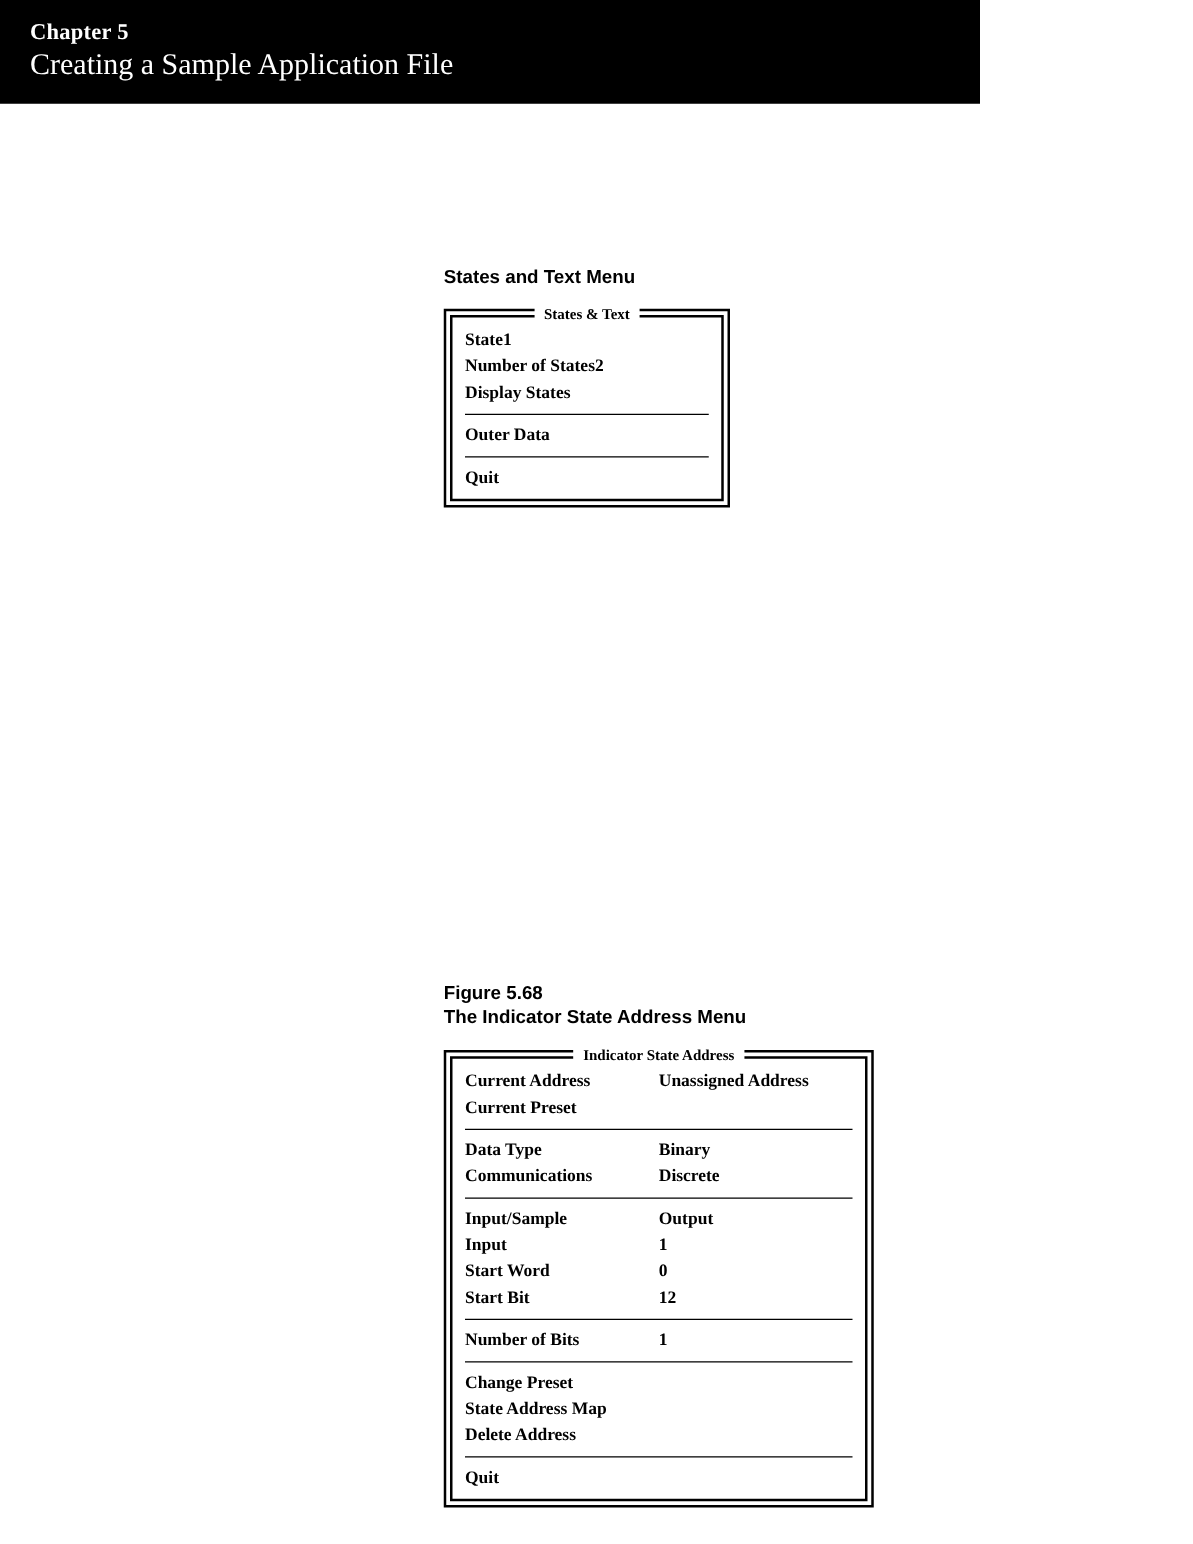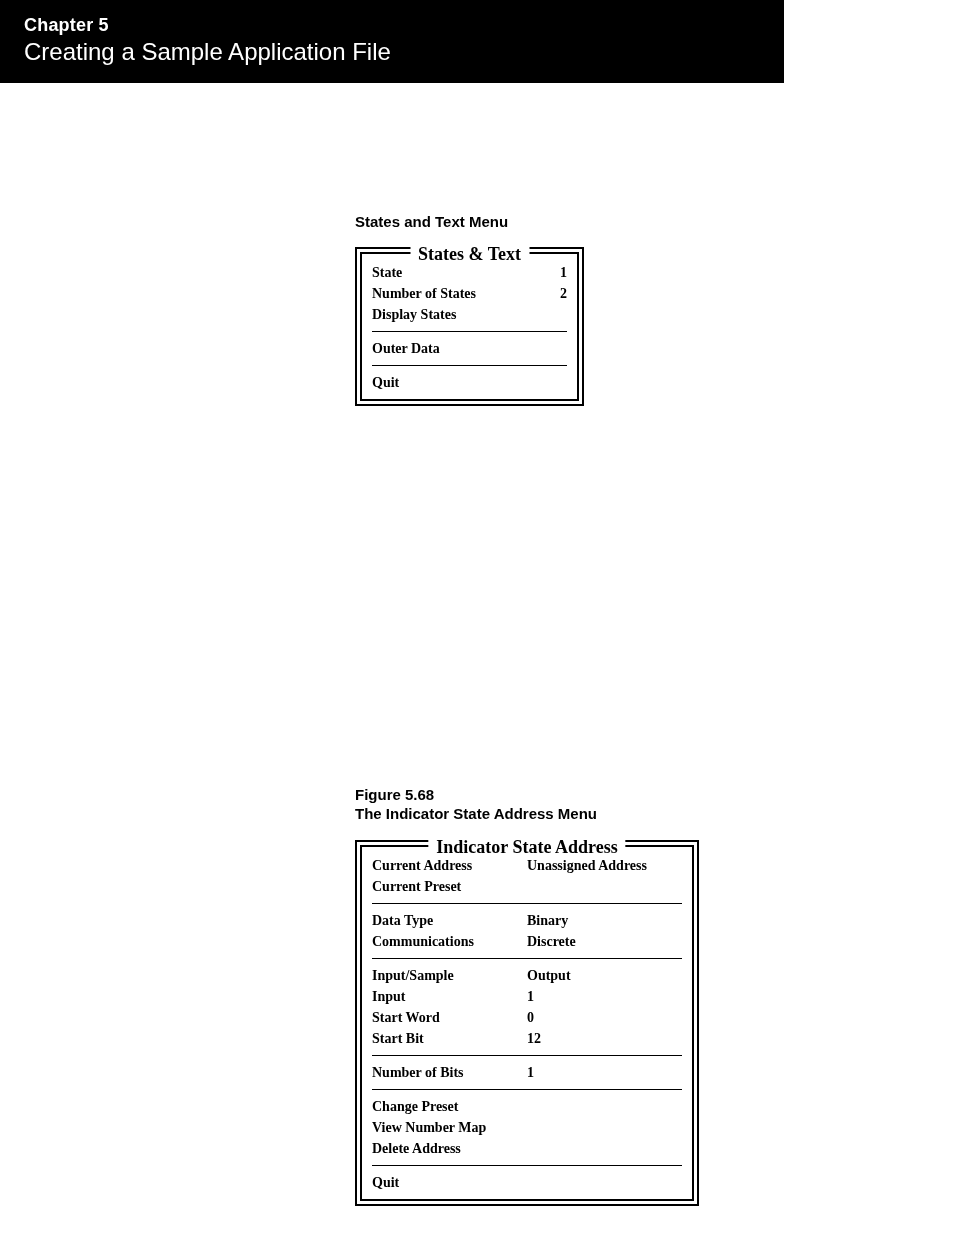--- a/index.html
+++ b/index.html
@@ -13,20 +13,21 @@
   .page {
     width: 954px;
     position: relative;
     padding-bottom: 60px;
   }
   .header-bar {
     background: #000000;
     color: #ffffff;
     padding: 14px 0 16px 24px;
     width: 760px;
+    font-family: Liberation Serif, serif;
   }
   .header-bar .chapter {
     font-size: 18px;
     font-weight: bold;
     line-height: 1.25;
     letter-spacing: 0.2px;
   }
   .header-bar .subtitle {
     font-size: 24px;
     font-weight: normal;
@@ -67,25 +68,24 @@
   }
   .box-title {
     position: absolute;
     top: -10px;
     left: 50%;
     transform: translateX(-50%);
     background: #fff;
     padding: 0 8px;
     font-weight: bold;
     white-space: nowrap;
-    font-size: 18px;
+    font-size: 12px;
   }
   .row {
     display: flex;
-    justify-content: space-between;
     line-height: 1.5;
   }
   .row .label { flex: 0 0 auto; }
   .row .val { flex: 0 0 auto; text-align: right; }
   .sep {
     border: 0;
     border-top: 1.4px solid #000;
     margin: 6px 0;
   }
 
@@ -208,21 +208,21 @@
           <span class="label">Number of Bits</span>
           <span class="val">1</span>
         </div>
 
         <hr class="sep">
 
         <div class="row">
           <span class="label">Change Preset</span>
         </div>
         <div class="row">
-          <span class="label">View Number Map</span>
+          <span class="label">State Address Map</span>
         </div>
         <div class="row">
           <span class="label">Delete Address</span>
         </div>
 
         <hr class="sep">
 
         <div class="row">
           <span class="label">Quit</span>
         </div>

